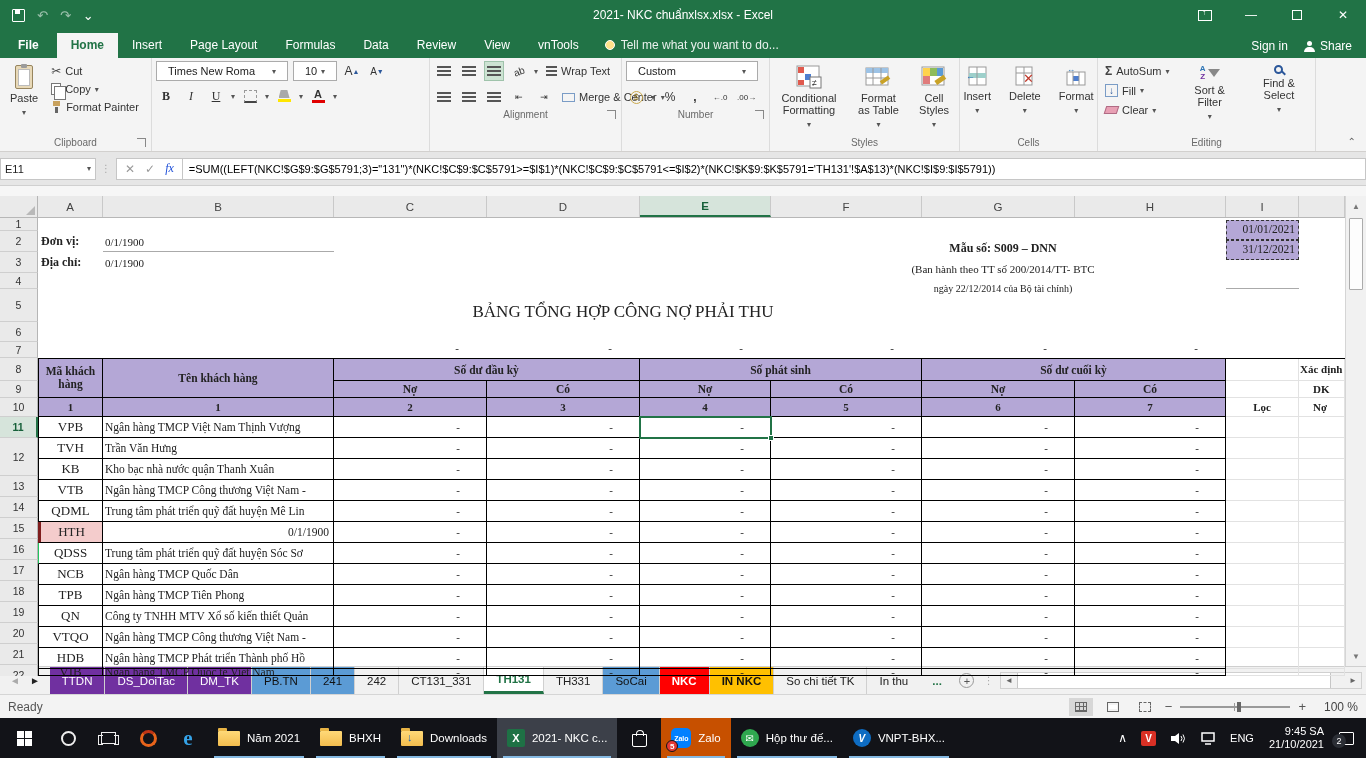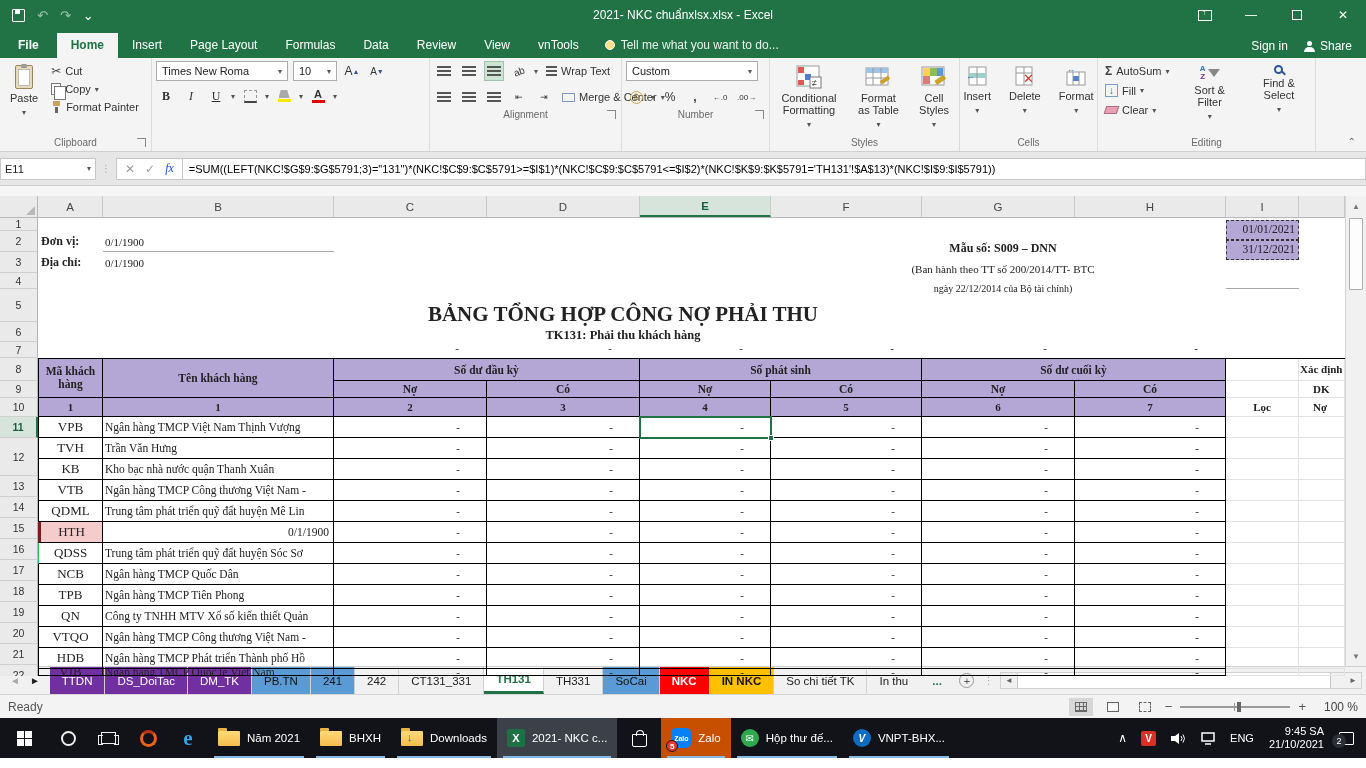--- a/index.html
+++ b/index.html
@@ -41,21 +41,21 @@
 .caret{font-size:8px;color:#555}
 .clipic{width:18px;height:24px;background:#e8d9b8;border:1px solid #97855e;border-radius:2px;position:relative}
 .clipic:before{content:"";position:absolute;left:2px;top:3px;right:2px;bottom:2px;background:#fff;border:1px solid #bbb}
 .clipic:after{content:"";position:absolute;left:5px;top:-2px;width:6px;height:4px;background:#9b9b9b;border-radius:1px}
 .ic{font-size:12px;color:#444;line-height:1}
 .copyic{width:10px;height:12px;border:1px solid #777;background:#fff;position:relative;display:inline-block}
 .copyic:after{content:"";position:absolute;left:2px;top:2px;width:10px;height:12px;border:1px solid #777;background:#fff}
 .fpic{width:11px;height:12px;display:inline-block;position:relative}
 .fpic:before{content:"";position:absolute;top:0;left:2px;width:7px;height:5px;background:#c9a25e}
 .fpic:after{content:"";position:absolute;top:6px;left:4px;width:3px;height:6px;background:#666}
-.combo{background:#fff;border:1px solid #ababab;display:flex;align-items:center;font-size:11px;padding:1px 5px;height:20px}
+.combo{background:#fff;border:1px solid #ababab;display:flex;align-items:center;font-size:11px;padding:1px 11px;height:20px}
 .combo .cvis{flex:1;overflow:hidden;white-space:nowrap}
 .combo .caret{margin-left:3px}
 .fbtn{min-width:20px;height:20px;display:flex;align-items:center;justify-content:center;font-size:12px;color:#333;padding:0 2px}
 .fbtn.sel{background:#cde3d3;border:1px solid #9fc3ab}
 .bold-b{font-family:"Liberation Serif",serif;font-weight:bold}
 .ital-i{font-family:"Liberation Serif",serif;font-style:italic}
 .und-u{text-decoration:underline;font-family:"Liberation Serif",serif}
 .bar{display:inline-block;width:13px;height:3px;margin-top:1px}
 .stack{display:flex;flex-direction:column;align-items:center;line-height:10px}
 .brdic{width:13px;height:13px;border:1px dashed #999;border-bottom:2px solid #444}
@@ -558,22 +558,21 @@
         <div class="abs serif" style="left:795px;top:20px;width:340px;text-align:center">
           <div style="font-weight:bold;font-size:12px;line-height:21px">Mẫu số: S009 – DNN</div>
           <div style="font-size:11px;line-height:20px">(Ban hành theo TT số 200/2014/TT- BTC</div>
           <div style="font-size:10px;line-height:20px">ngày 22/12/2014 của Bộ tài chính)</div>
         </div>
 
         <div class="datecell serif" style="top:2px">01/01/2021</div>
         <div class="datecell serif" style="top:22px">31/12/2021</div>
         <div class="abs" style="left:1188px;top:70px;width:73px;border-bottom:1px solid #aaa"></div>
 
-        <div class="abs serif" style="left:260px;top:84px;width:650px;text-align:center;font-weight:bold;font-size:21px">BẢNG TỔNG HỢP CÔNG NỢ PHẢI THU</div>
-        <div class="abs serif" style="left:260px;top:110px;width:650px;text-align:center;font-weight:bold;font-size:12.5px">TK131: Phải thu khách hàng</div>
+        <div class="abs serif" style="left:260px;top:84px;width:650px;text-align:center;font-weight:normal;font-size:17px">BẢNG TỔNG HỢP CÔNG NỢ PHẢI THU</div>
 
         <div class="r7dash serif" style="left:296px;top:124px;width:125px">-</div>
         <div class="r7dash serif" style="left:449px;top:124px;width:125px">-</div>
         <div class="r7dash serif" style="left:602px;top:124px;width:103px">-</div>
         <div class="r7dash serif" style="left:733px;top:124px;width:123px">-</div>
         <div class="r7dash serif" style="left:884px;top:124px;width:125px">-</div>
         <div class="r7dash serif" style="left:1037px;top:124px;width:123px">-</div>
       </div>
 
       <div class="trow hdr89">

